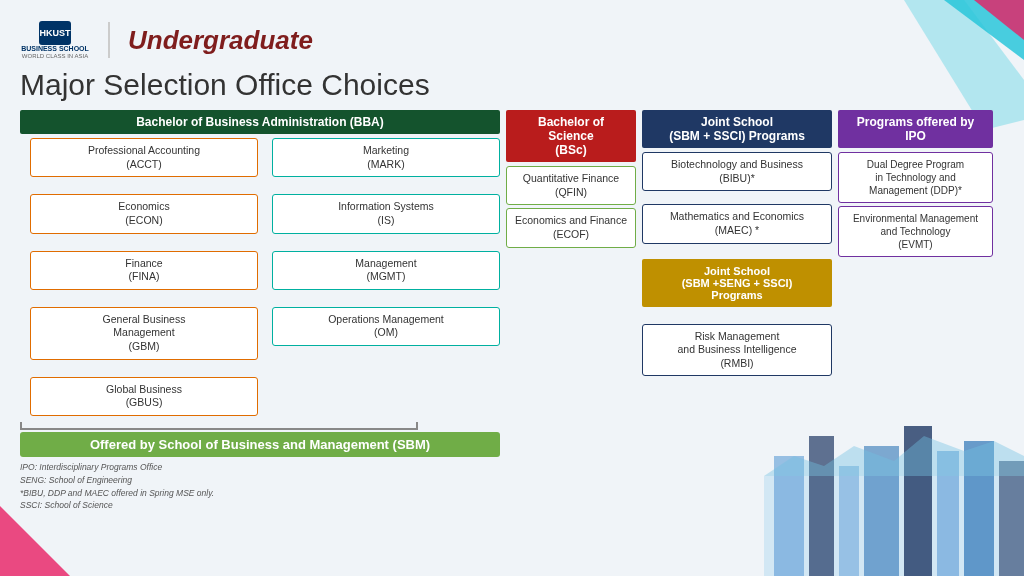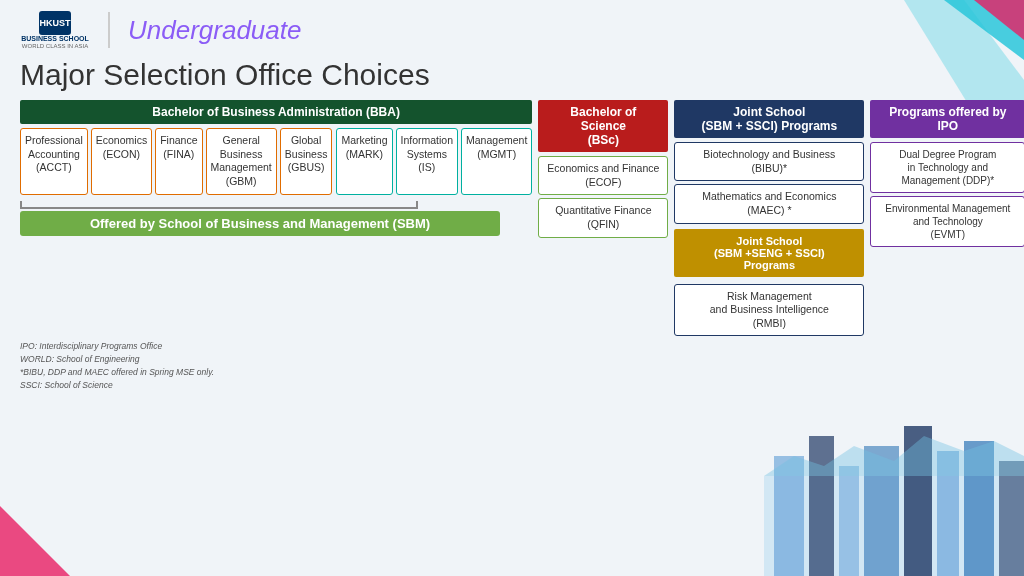--- a/index.html
+++ b/index.html
@@ -8,21 +8,21 @@
       background: #f0f4f8;
       width: 1024px;
       height: 576px;
       overflow: hidden;
       position: relative;
     }
 
     .page-wrapper {
       position: relative;
       z-index: 1;
-      padding: 8px 20px 6px 20px;
+      padding: 18px 20px 6px 20px;
     }
 
     
     .header {
       display: flex;
       align-items: center;
       margin-bottom: 6px;
     }
     .logo-area {
       display: flex;
@@ -64,22 +64,22 @@
       text-align: center;
     }
     .divider-line {
       width: 2px;
       height: 36px;
       background: #ccc;
       margin: 0 10px;
     }
     .undergraduate-title {
       font-size: 26px;
-      color: #8b5cf6;
-      font-weight: 400;
+      color: #7f1d1d;
+      font-weight: 700;
       font-style: italic;
     }
 
     
     .main-title {
       font-size: 30px;
       color: #333;
       font-weight: 400;
       margin-bottom: 8px;
     }
@@ -120,22 +120,23 @@
       color: white;
     }
 
     .bba-cols {
       display: flex;
       gap: 4px;
     }
     .bba-col {
       flex: 1;
       display: flex;
-      flex-direction: row;
-      gap: 3px;
+      flex-direction: column;
+      gap: 17px;
+      margin-left: 10px;
     }
     .prog-box {
       border: 1.5px solid;
       border-radius: 3px;
       text-align: center;
       padding: 5px 4px;
       font-size: 10.5px;
       line-height: 1.3;
       background: white;
     }
@@ -171,21 +172,21 @@
       gap: 3px;
     }
 
     
     .joint-section {
       flex: 0 0 190px;
     }
     .joint-boxes {
       display: flex;
       flex-direction: column;
-      gap: 3px;
+      gap: 13px;
     }
     .joint-highlight {
       background: #bf9000;
       color: white;
       border-color: #bf9000;
     }
 
     
     .ipo-section {
       flex: 0 0 155px;
@@ -302,34 +303,35 @@
           <div class="prog-box prog-box-orange">Economics<br>(ECON)</div>
           <div class="prog-box prog-box-orange">Finance<br>(FINA)</div>
           <div class="prog-box prog-box-orange">General Business<br>Management<br>(GBM)</div>
           <div class="prog-box prog-box-orange">Global Business<br>(GBUS)</div>
         </div>
 
         <div class="bba-col">
           <div class="prog-box prog-box-teal">Marketing<br>(MARK)</div>
           <div class="prog-box prog-box-teal">Information Systems<br>(IS)</div>
           <div class="prog-box prog-box-teal">Management<br>(MGMT)</div>
+          <div class="prog-box prog-box-teal">Operations Management<br>(OM)</div>
         </div>
       </div>
 
       <div class="sbm-bar-wrapper">
         <div class="bracket-line"></div>
         <div class="sbm-bar">Offered by School of Business and Management (SBM)</div>
       </div>
     </div>
 
     <div class="bsc-section">
       <div class="section-header bsc-header">Bachelor of Science<br>(BSc)</div>
       <div class="bsc-boxes">
+        <div class="prog-box prog-box-green">Quantitative Finance<br>(QFIN)</div>
         <div class="prog-box prog-box-green">Economics and Finance<br>(ECOF)</div>
-        <div class="prog-box prog-box-green">Quantitative Finance<br>(QFIN)</div>
       </div>
     </div>
 
     <div class="joint-section">
       <div class="section-header joint-header">Joint School<br>(SBM + SSCI) Programs</div>
       <div class="joint-boxes">
         <div class="prog-box prog-box-dark">Biotechnology and Business<br>(BIBU)*</div>
         <div class="prog-box prog-box-dark">Mathematics and Economics<br>(MAEC) *</div>
 
         <div class="section-header joint-highlight" style="margin-top:2px;font-size:11px;padding:6px 4px;">Joint School<br>(SBM +SENG + SSCI)<br>Programs</div>
@@ -342,17 +344,17 @@
       <div class="ipo-boxes">
         <div class="prog-box prog-box-purple">Dual Degree Program<br>in Technology and<br>Management (DDP)*</div>
         <div class="prog-box prog-box-purple">Environmental Management<br>and Technology<br>(EVMT)</div>
       </div>
     </div>
 
   </div>
 
   <div class="footer-notes">
     <div>IPO: Interdisciplinary Programs Office</div>
-    <div>WORLD: School of Engineering</div>
+    <div>SENG: School of Engineering</div>
     <div>*BIBU, DDP and MAEC offered in Spring MSE only.</div>
     <div>SSCI: School of Science</div>
   </div>
 </div>
 
 </body></html>

